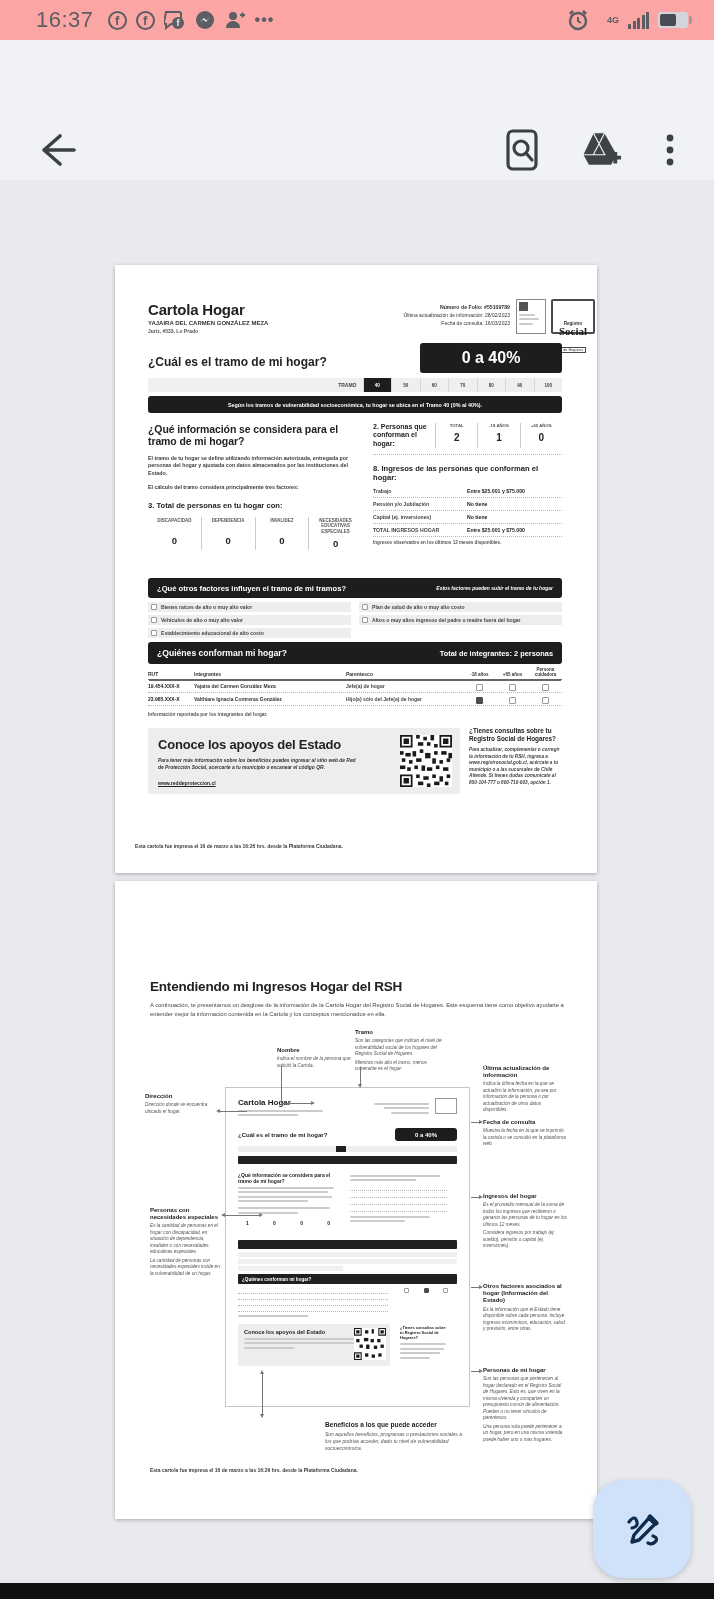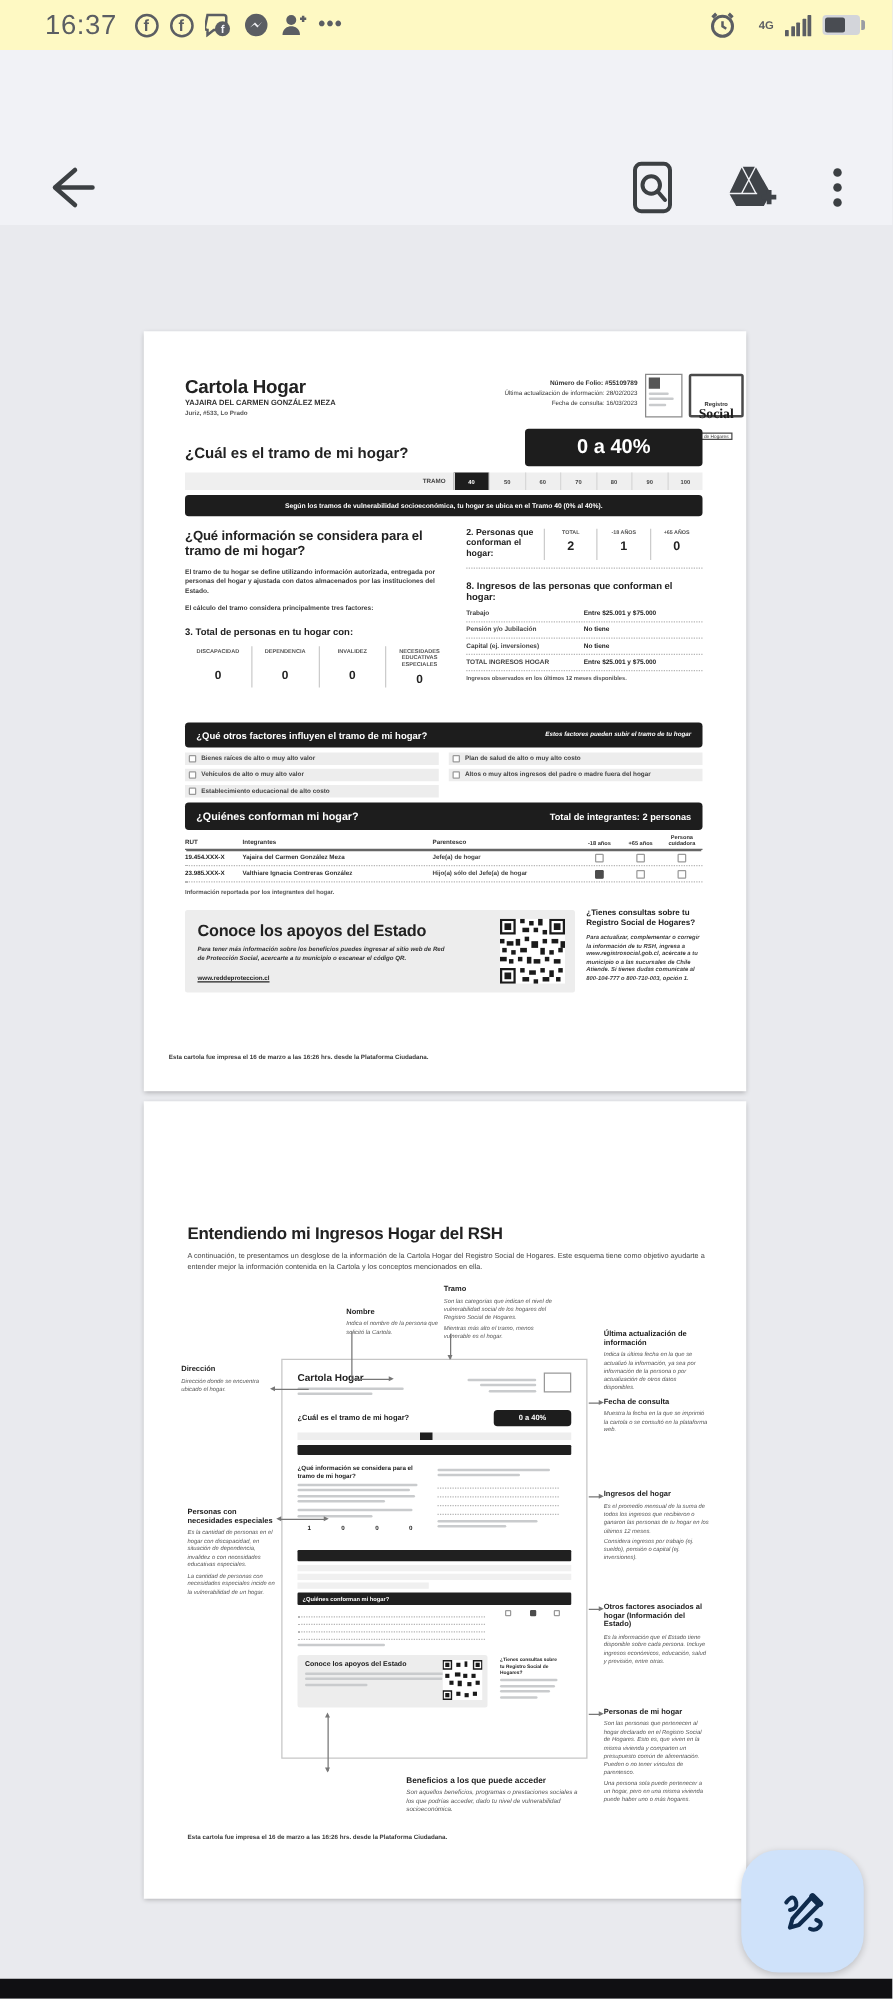--- a/index.html
+++ b/index.html
@@ -2,21 +2,21 @@
 <html><head>
 <meta charset="utf-8">
 <style>
   * { margin:0; padding:0; box-sizing:border-box; }
   html,body { width:714px; height:1599px; }
   body { font-family:"Liberation Sans", sans-serif; background:#e9eaee; }
   .abs { position:absolute; }
   #screen { position:relative; width:714px; height:1599px; overflow:hidden; background:#e9eaee; }
 
   
-  .statusbar { position:absolute; top:0; left:0; width:714px; height:40px; background:#fef9c3; color:#5b5e63; display:flex; align-items:center; padding:0 26px 0 36px; }
+  .statusbar { position:absolute; top:0; left:0; width:714px; height:40px; background:#fca5a5; color:#5b5e63; display:flex; align-items:center; padding:0 26px 0 36px; }
   .sb-time { font-size:22px; font-weight:500; letter-spacing:.5px; margin-right:14px; }
   .sb-ic { display:inline-flex; align-items:center; justify-content:center; margin-right:9px; }
   .sb-circle { width:19px; height:19px; border:2px solid #5b5e63; border-radius:50%; font-size:13px; font-weight:700; display:flex; align-items:center; justify-content:center; }
   .sb-right { margin-left:auto; display:flex; align-items:center; gap:9px; }
   .sb-ellipsis { font-size:16px; letter-spacing:1px; font-weight:700; }
   .sig-bars { display:flex; align-items:flex-end; gap:1.5px; }
   .sig-bars i { width:3px; background:#5b5e63; display:block; border-radius:.5px; }
   .battery { width:30px; height:16px; border-radius:3px; background:#d3d5da; position:relative; }
   .battery:after { content:""; position:absolute; right:-4px; top:4px; width:3px; height:8px; background:#9a9da3; border-radius:0 2px 2px 0; }
   .battery i { position:absolute; left:2px; top:2px; bottom:2px; width:16px; background:#494c52; border-radius:2px; }
@@ -310,21 +310,21 @@
             </div>
           <div class="inc-row dotted" style="font-weight:700">
               <span class="il" style="font-weight:700">TOTAL INGRESOS HOGAR</span>
               <span class="iv">Entre $25.001 y $75.000</span>
             </div>
         </div>
         <div class="inc-note">Ingresos observados en los últimos 12 meses disponibles.</div>
       </div>
 
       <div class="abs p1-factbar blackbar">
-        <span class="t">¿Qué otros factores influyen el tramo de mi hogar?</span>
+        <span class="t">¿Qué otros factores influyen el tramo de mi tramos?</span>
         <span class="n">Estos factores pueden subir el tramo de tu hogar</span>
       </div>
       <div class="abs fact-row" style="left:33px;top:337px;width:203px">
           <span class="cb"></span>
           <span class="txt">Bienes raíces de alto o muy alto valor</span>
         </div>
       <div class="abs fact-row" style="left:33px;top:350px;width:203px">
           <span class="cb"></span>
           <span class="txt">Vehículos de alto o muy alto valor</span>
         </div>

